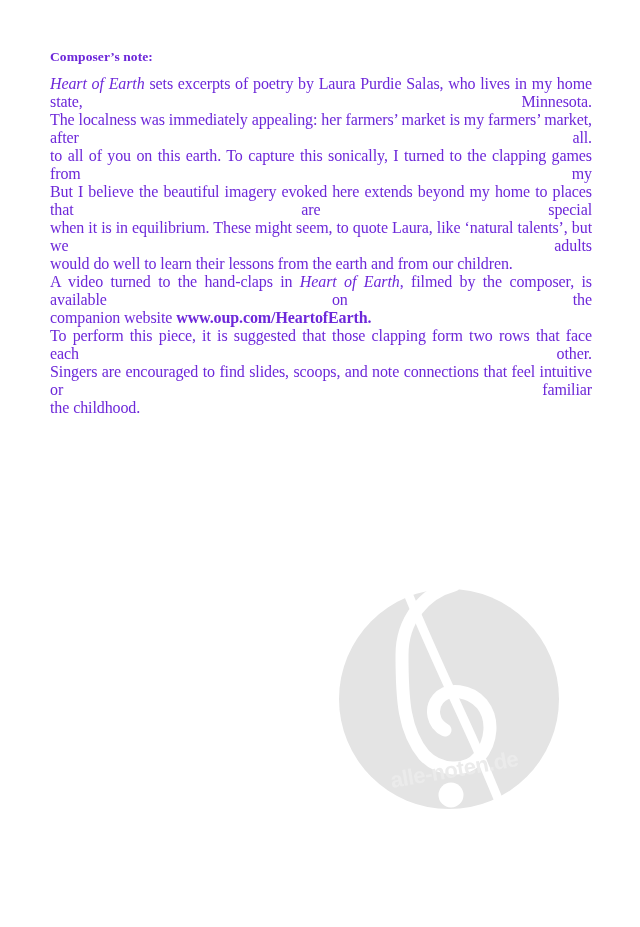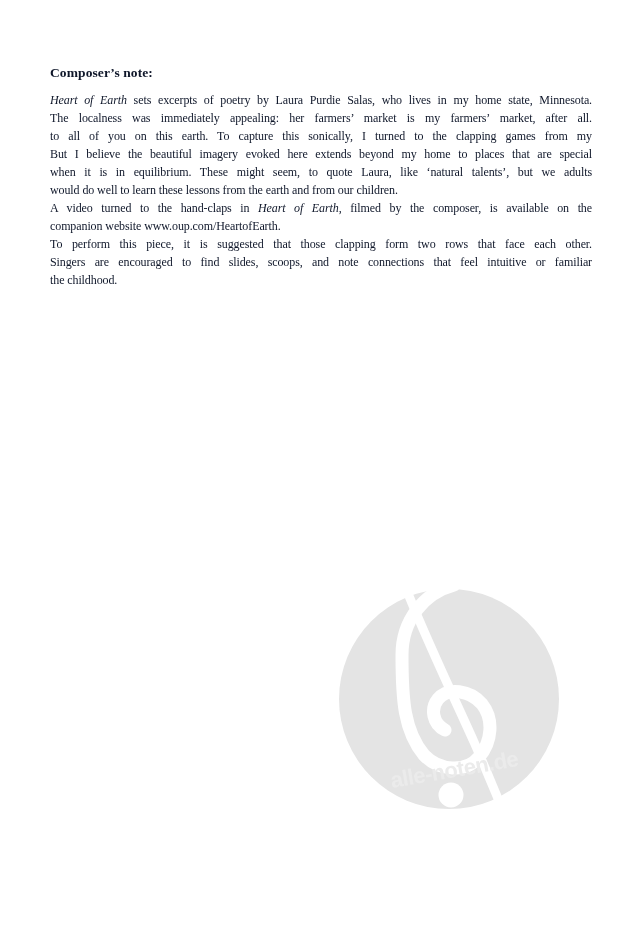--- a/index.html
+++ b/index.html
@@ -7,51 +7,51 @@
     position: relative;
     width: 640px;
     height: 927px;
     background: #ffffff;
     overflow: hidden;
     font-family: "Liberation Serif", serif;
   }
   .content {
     position: absolute;
     left: 50px;
-    top: 64px;
+    top: 48px;
     width: 542px;
-    color: #0f172a;
+    color: #6d28d9;
   }
   .note-heading {
     font-size: 13.5px;
     font-weight: bold;
     line-height: 18px;
     margin: 0 0 9px 0;
     letter-spacing: 0.1px;
   }
   .note-heading.second {
     margin-top: 18px;
     margin-bottom: 4px;
   }
   .para {
-    font-size: 12px;
+    font-size: 16px;
     line-height: 18px;
     letter-spacing: -0.1px;
   }
   .jline {               
     text-align: justify;
     text-align-last: justify;
     overflow: hidden;
     white-space: normal;
   }
   .lline {               
     text-align: left;
   }
   .it { font-style: italic; }
-  .b  { font-weight: normal; }
+  .b  { font-weight: bold; }
 
   
   .watermark {
     position: absolute;
     left: 0; top: 0;
     width: 640px; height: 927px;
     pointer-events: none;
   }
   .wm-svg { position: absolute; left: 0; top: 0; }
   .clef-stroke {
@@ -105,21 +105,21 @@
   <div class="content">
 
     <h3 class="note-heading">Composer’s note:</h3>
 
     <div class="para">
       <div class="jline"><span class="it">Heart of Earth</span><span> sets excerpts of poetry by Laura Purdie Salas, who lives in my home state, Minnesota.</span></div>
       <div class="jline">The localness was immediately appealing: her farmers’ market is my farmers’ market, after all.</div>
       <div class="jline">to all of you on this earth. To capture this sonically, I turned to the clapping games from my</div>
       <div class="jline">But I believe the beautiful imagery evoked here extends beyond my home to places that are special</div>
       <div class="jline">when it is in equilibrium. These might seem, to quote Laura, like ‘natural talents’, but we adults</div>
-      <div class="lline">would do well to learn these lessons from the earth and from our children.</div>
+      <div class="lline">would do well to learn their lessons from the earth and from our children.</div>
     </div>
 
 
     <div class="para">
       <div class="jline"><span>A video turned to the hand-claps in </span><span class="it">Heart of Earth</span><span>, filmed by the composer, is available on the</span></div>
       <div class="lline"><span>companion website </span><span class="b">www.oup.com/HeartofEarth.</span></div>
       <div class="jline">To perform this piece, it is suggested that those clapping form two rows that face each other.</div>
       <div class="jline">Singers are encouraged to find slides, scoops, and note connections that feel intuitive or familiar</div>
       <div class="lline">the childhood.</div>
     </div>

